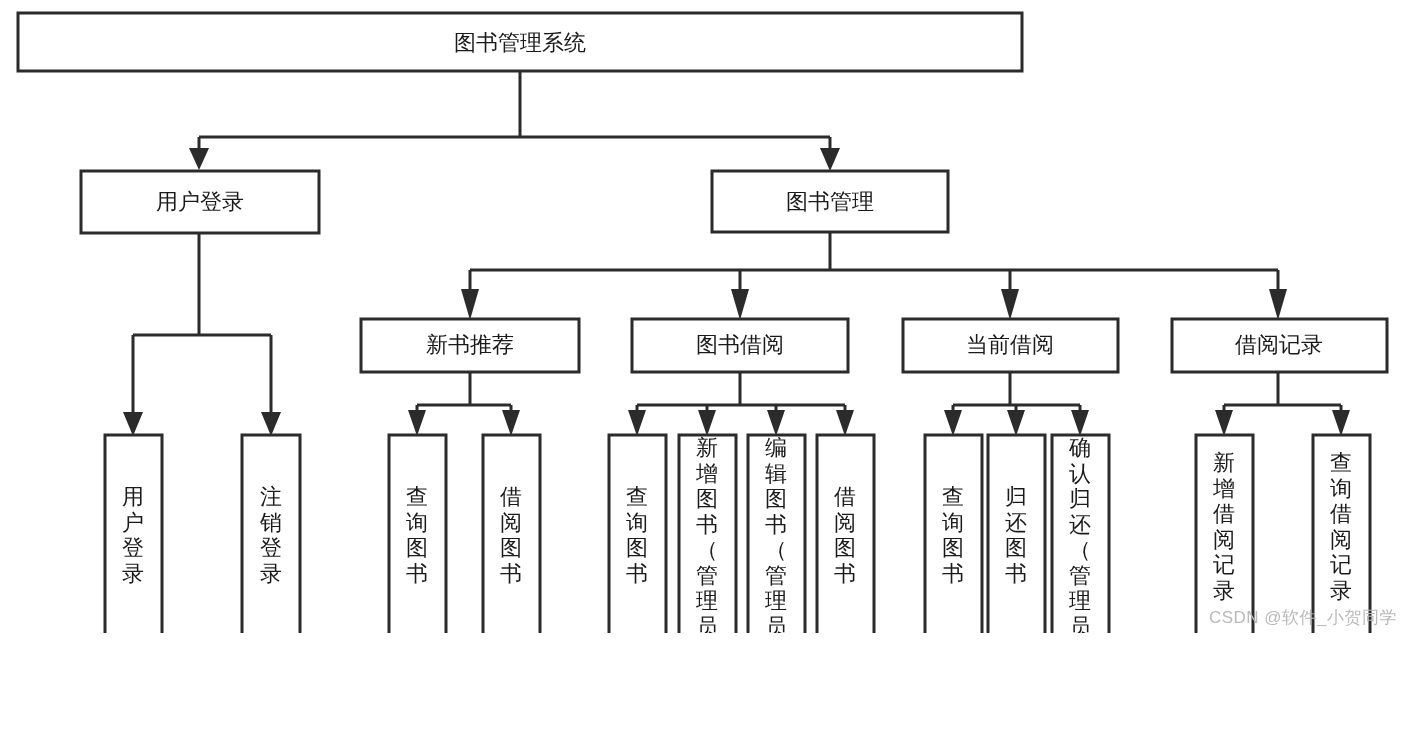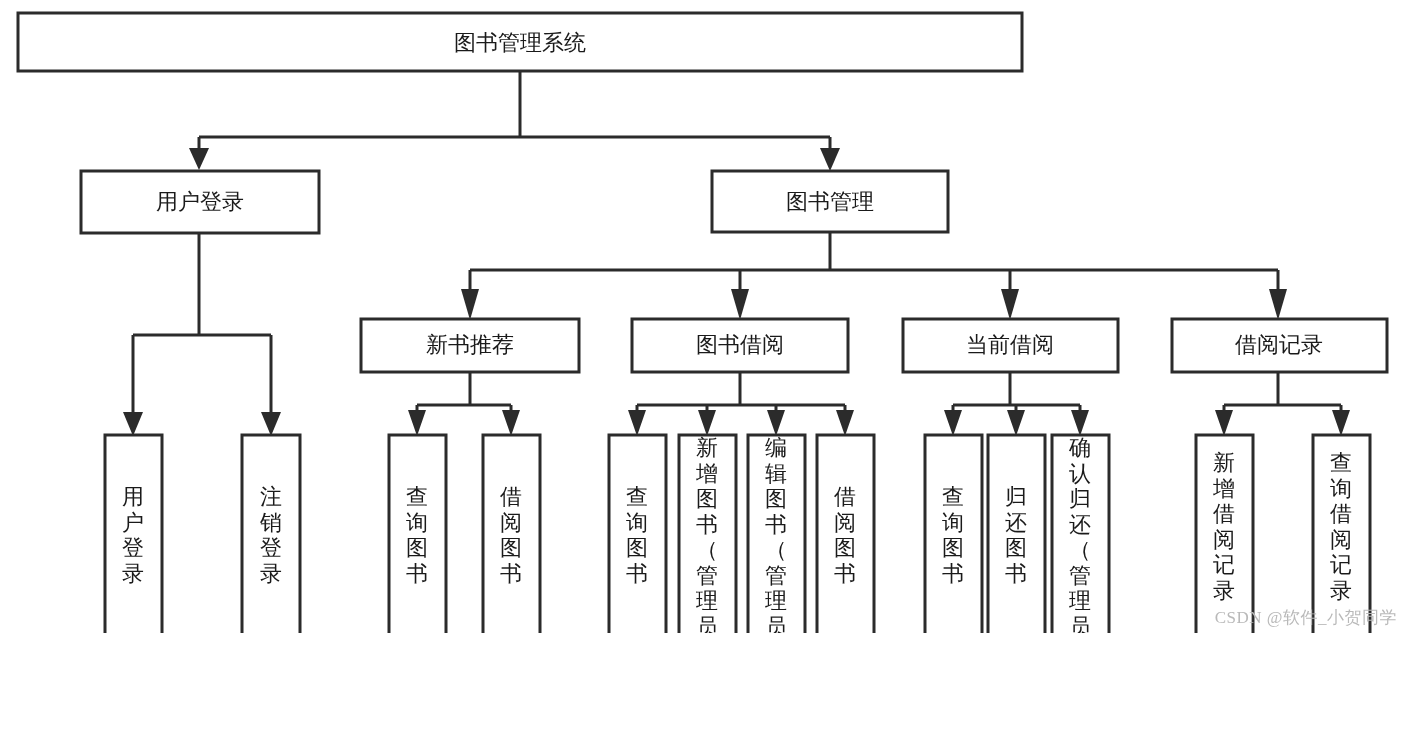--- a/index.html
+++ b/index.html
@@ -54,21 +54,21 @@
   .node-label-vertical {
     font-family: "DejaVu Sans", "Liberation Sans", sans-serif;
     fill: #1a1a1a;
     font-size: 22px;
     text-anchor: middle;
   }
   .watermark-text {
     position: absolute;
     right: 8px;
     bottom: 4px;
-    font-family: Liberation Serif, serif;
+    font-family: Liberation Sans, sans-serif;
     font-size: 17px;
     color: #b9b9b9;
     white-space: nowrap;
     letter-spacing: 0.5px;
     pointer-events: none;
   }
 </style>
 </head>
 <body>
 

